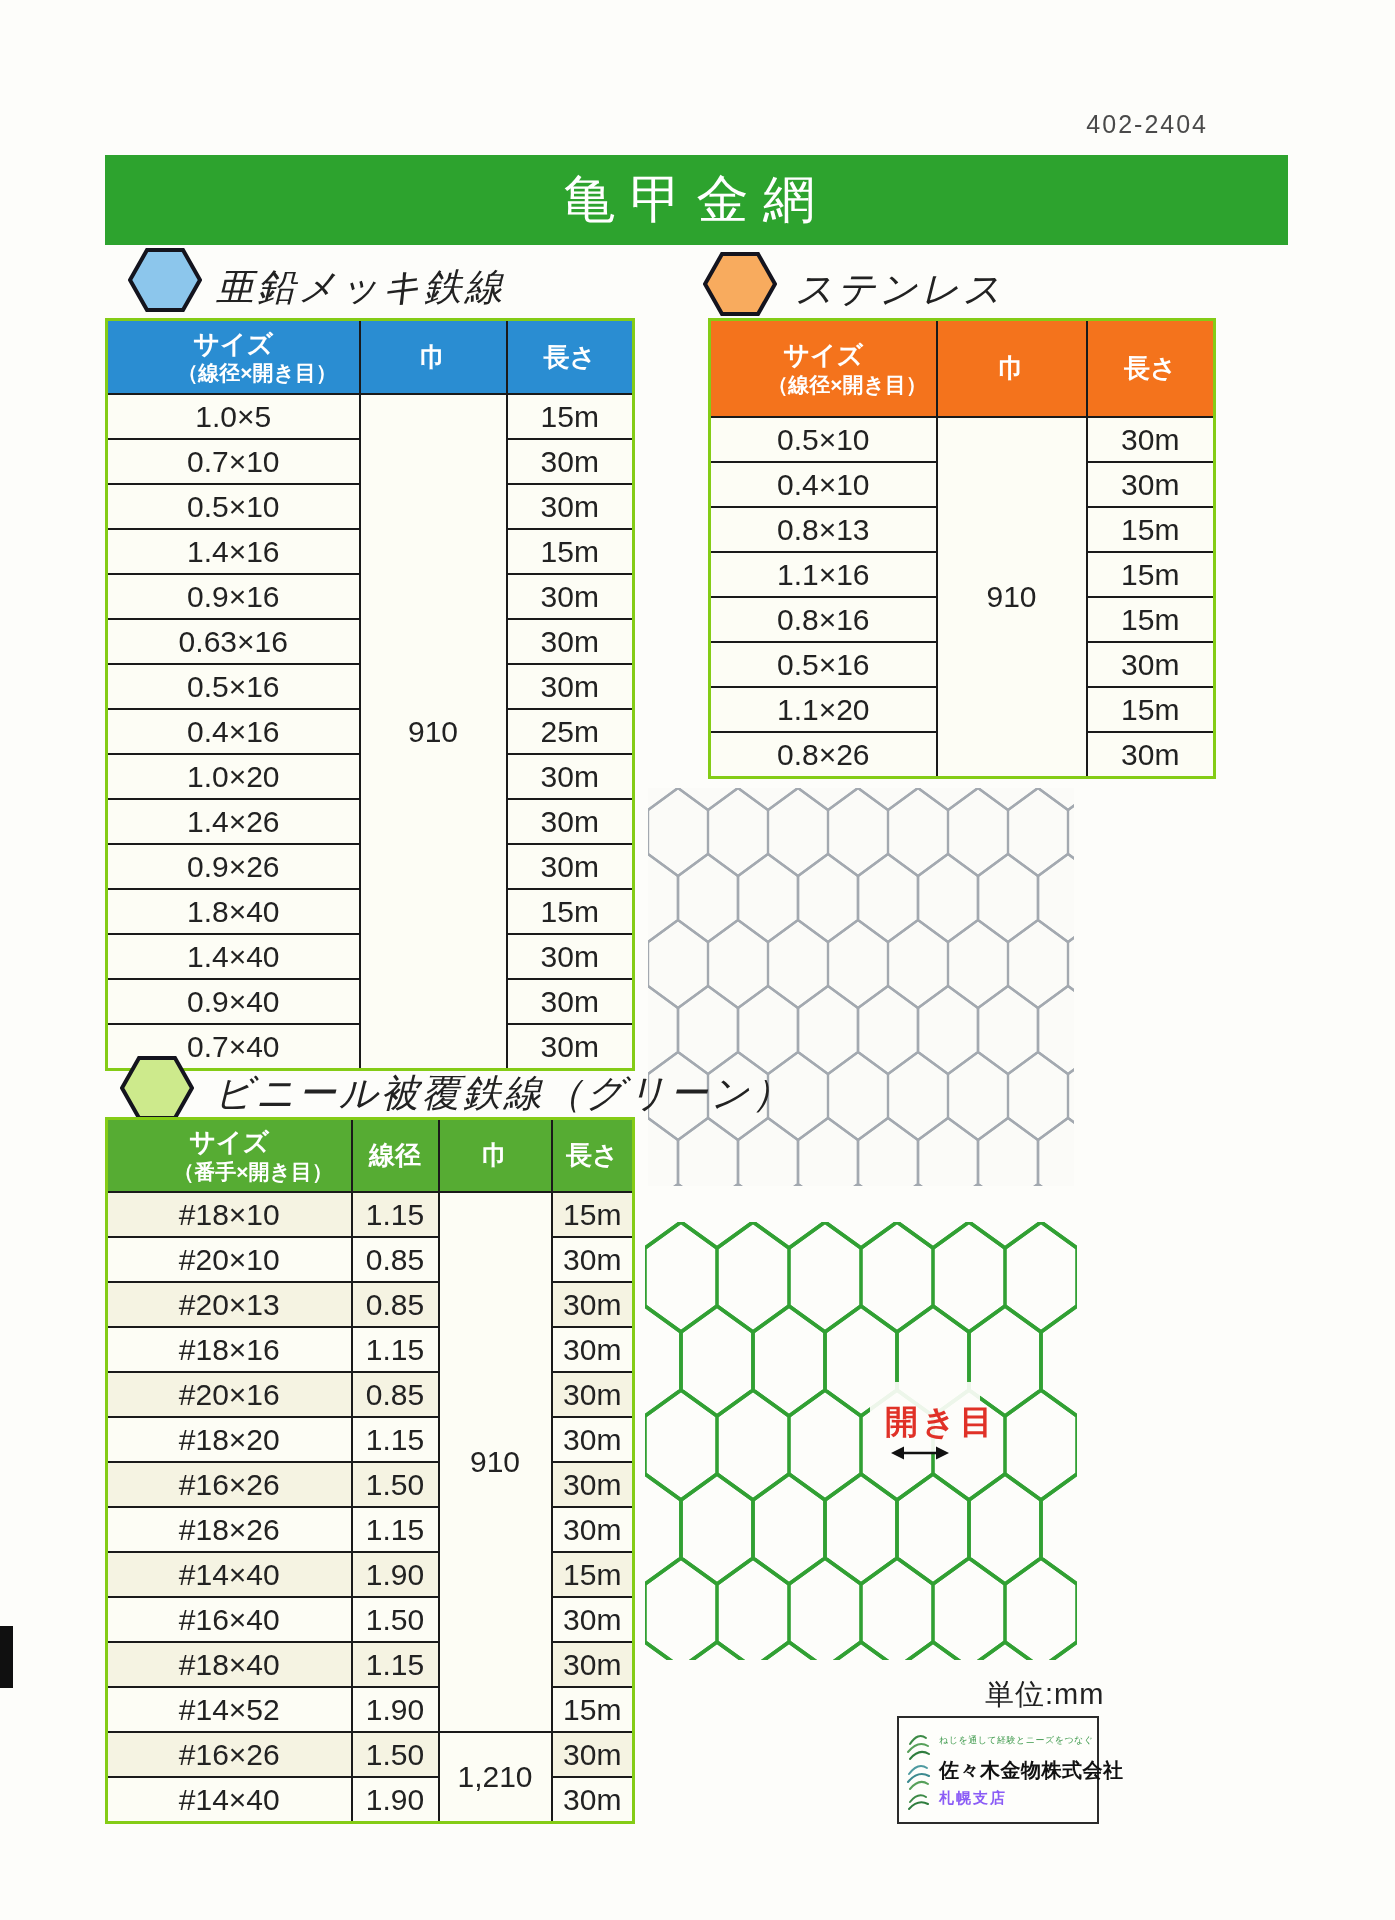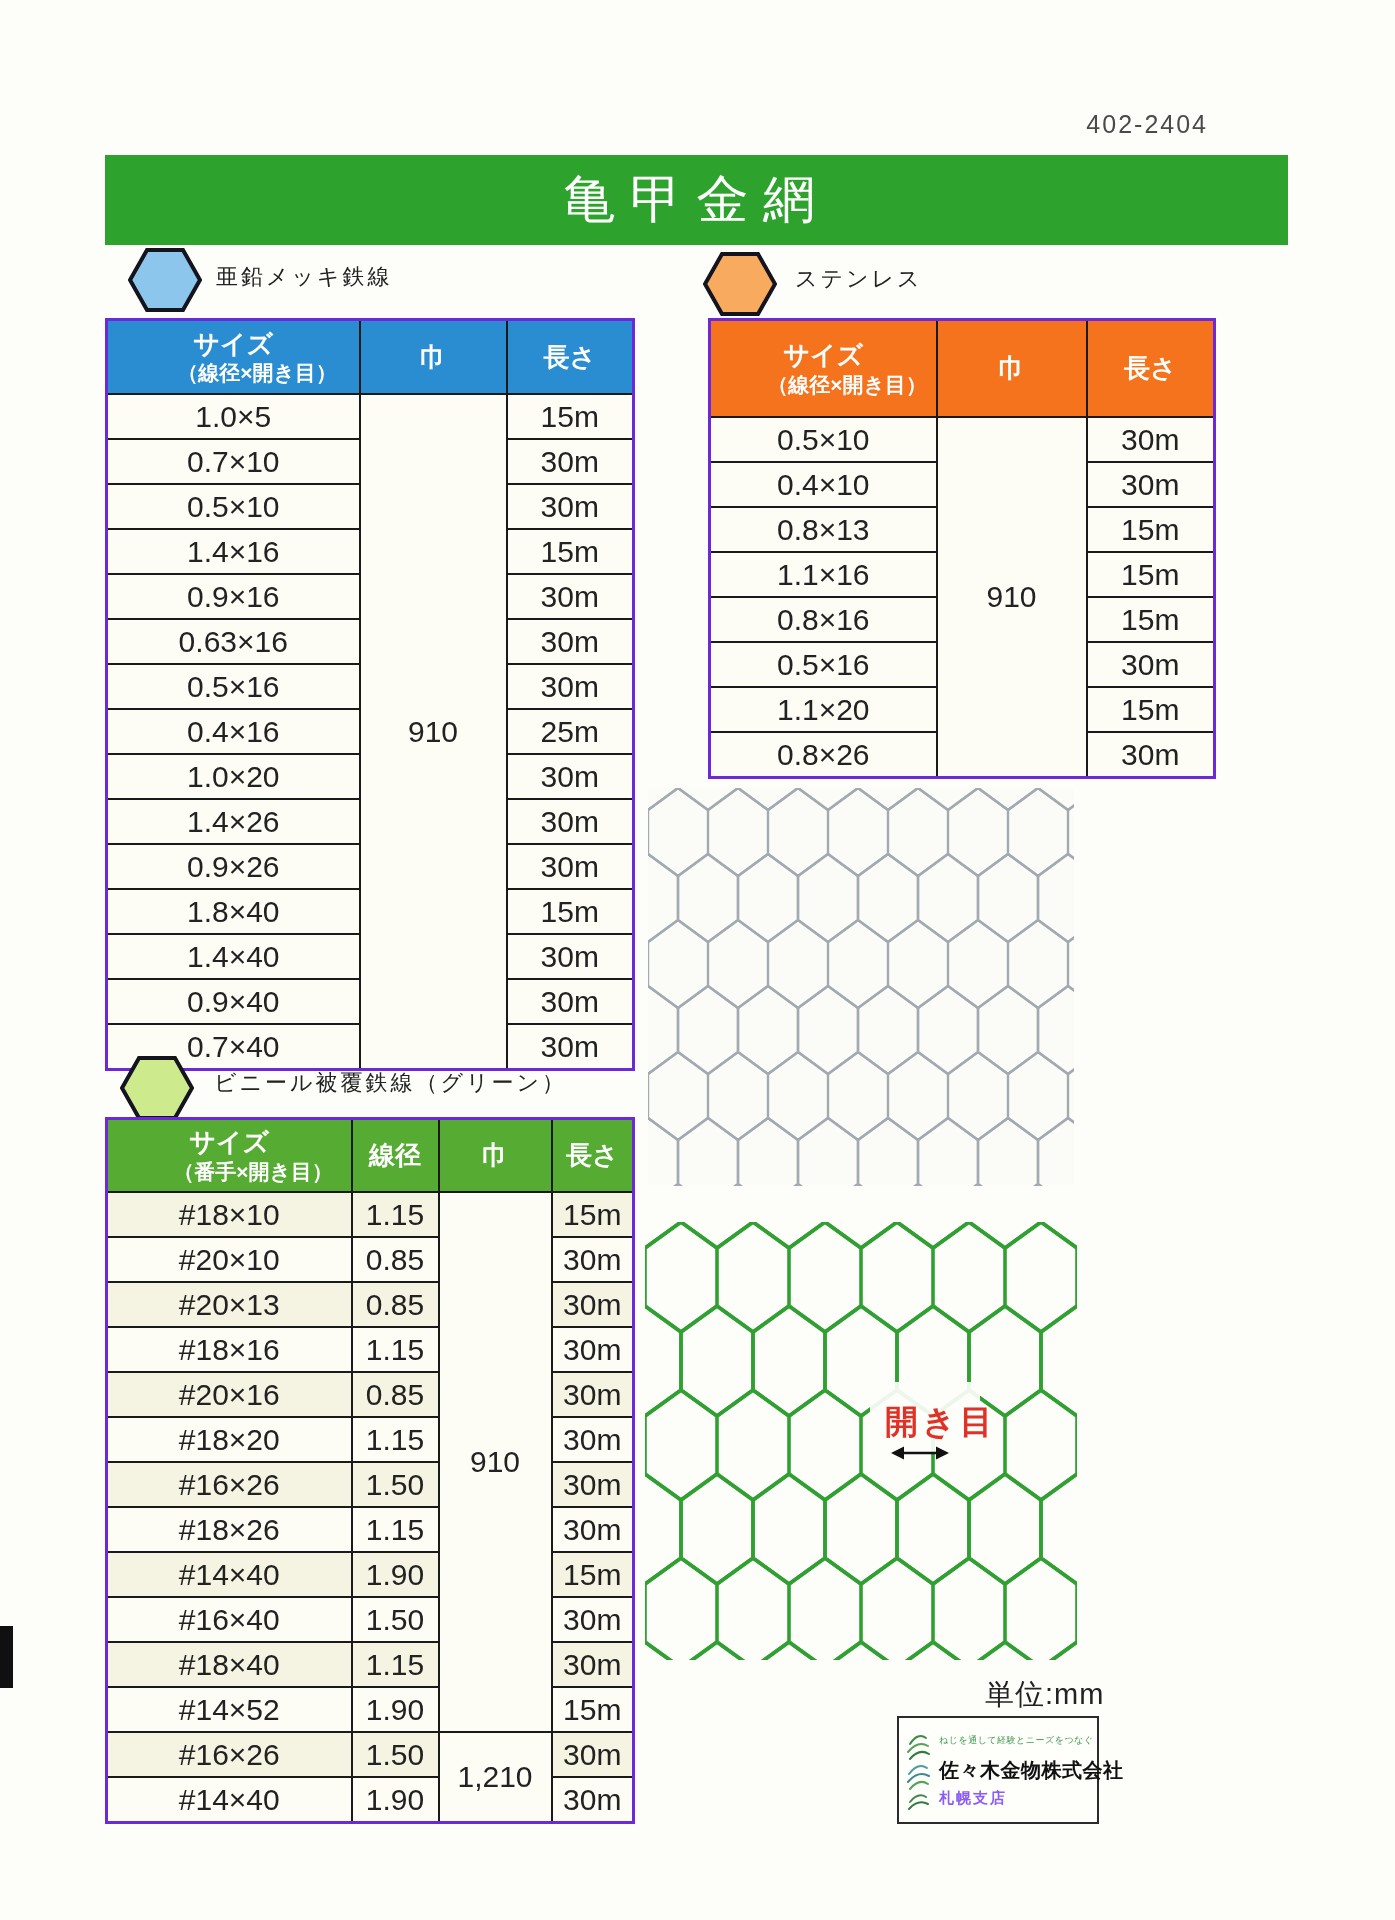--- a/index.html
+++ b/index.html
@@ -11,27 +11,27 @@
   }
   
   .doc-code{position:absolute;left:1048px;top:110px;width:160px;text-align:right;
     font-size:25px;letter-spacing:2px;color:#4a4a4a;}
   
   .title-bar{position:absolute;left:105px;top:155px;width:1183px;height:90px;
     background:#2da32e;display:flex;align-items:center;justify-content:center;}
   .title-bar .t{font-size:52px;color:#ffffff;letter-spacing:0.28em;font-weight:400;}
   
   .hexicon{position:absolute;}
-  .section-label{position:absolute;font-size:22px;letter-spacing:3px;color:#222;}
+  .section-label{position:absolute;font-size:38px;letter-spacing:3px;color:#222;font-style:italic;}
   
   table.spec{position:absolute;border-collapse:collapse;table-layout:fixed;
     background:#fdfdf5;}
   table.spec th,table.spec td{border:2px solid #1a1a1a;text-align:center;
     vertical-align:middle;padding:0;}
-  table.spec{border:3px solid #6d28d9;}
+  table.spec{border:3px solid #84cc16;}
   table.spec td{font-size:30px;color:#222;height:43px;background:#fdfdf5;}
   table.spec th{color:#fff;font-weight:bold;}
   .hline1{font-size:26px;line-height:1.2;}
   .hline2{font-size:21px;line-height:1.2;margin-left:48px;}
   .hsimple{font-size:26px;}
   table.zinc{left:105px;top:318px;width:527px;}
   table.zinc thead th{height:72px;background:#2a8dd2;}
   table.stainless{left:708px;top:318px;width:505px;}
   table.stainless thead th{height:95px;background:#f4731c;}
   table.vinyl{left:105px;top:1117px;width:527px;}

